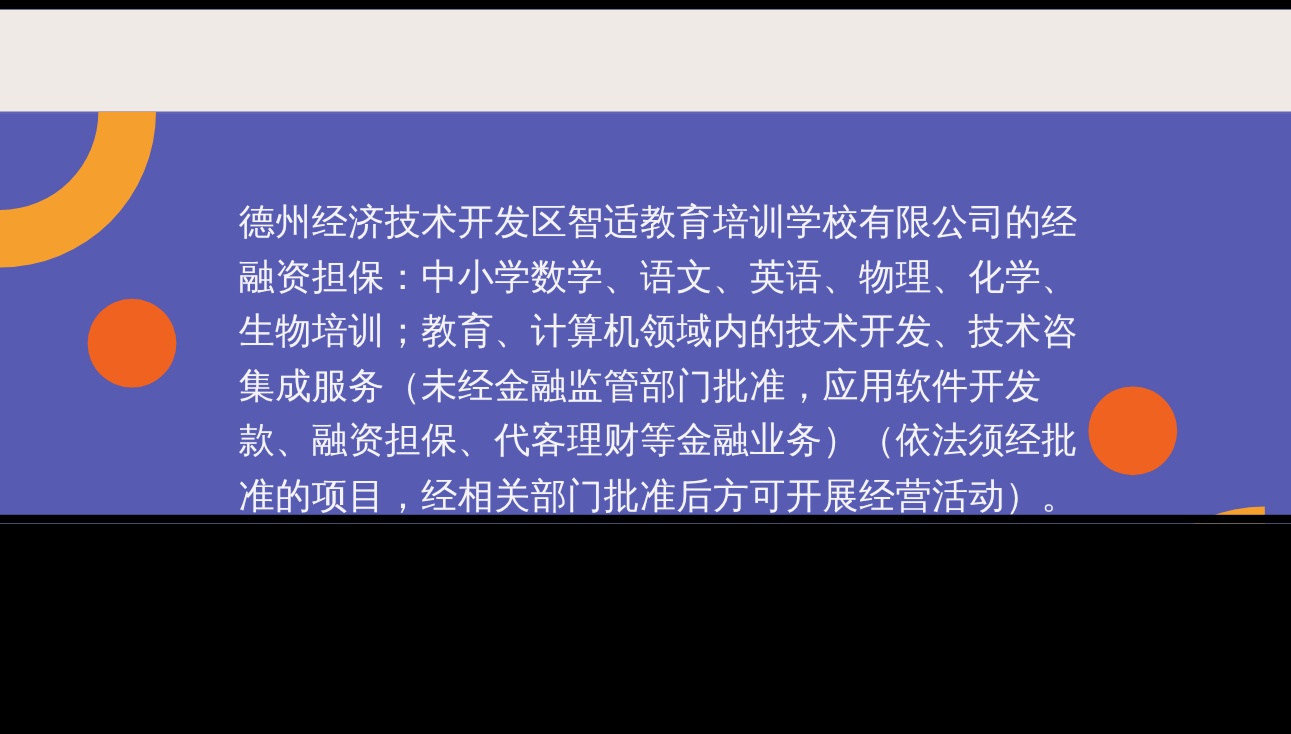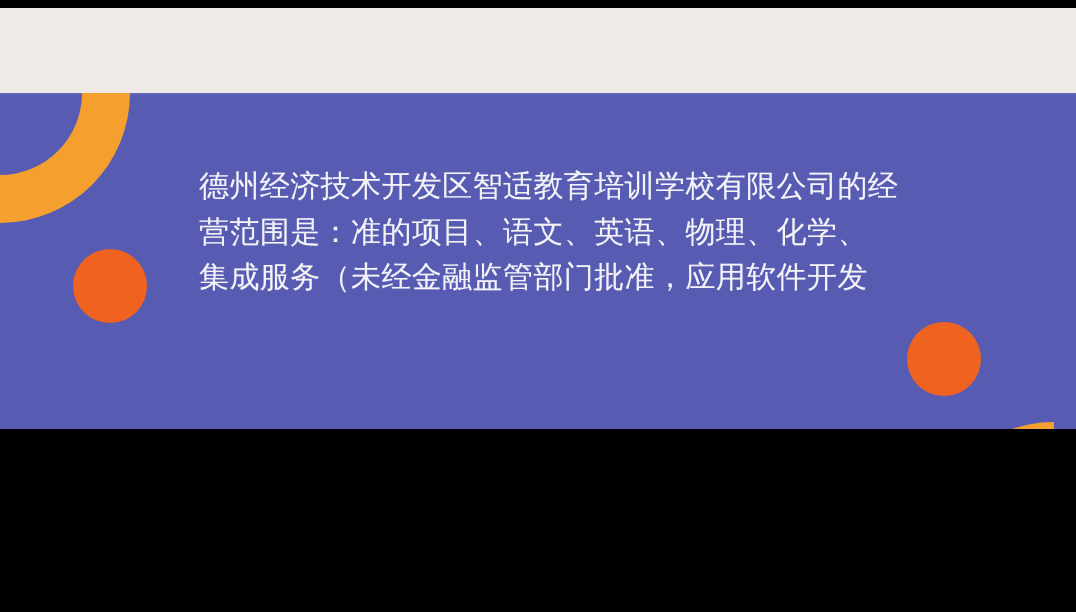--- a/index.html
+++ b/index.html
@@ -125,18 +125,21 @@
         <path d="M 108 290 A 130 130 0 0 1 238 160 L 238 208 A 82 82 0 0 0 156 290 Z" fill="#F5A02E"></path>
         <circle cx="128" cy="97" r="37" fill="#F0621F"></circle>
       </svg>
     </div>
 
     <div class="slide-panel-edge-bottom"></div>
   </div>
 
   <div class="copy-block">
     <div class="copy-line">德州经济技术开发区智适教育培训学校有限公司的经</div>
-    <div class="copy-line">营范围是：准的项目、语文、英语、物理、化学、</div>
+    <div class="copy-line">融资担保：中小学数学、语文、英语、物理、化学、</div>
+    <div class="copy-line">生物培训；教育、计算机领域内的技术开发、技术咨</div>
     <div class="copy-line">集成服务（未经金融监管部门批准，应用软件开发</div>
+    <div class="copy-line">款、融资担保、代客理财等金融业务）（依法须经批</div>
+    <div class="copy-line">准的项目，经相关部门批准后方可开展经营活动）。</div>
   </div>
 
   <div class="band-bottom-black"></div>
 </div>
 
 </body></html>

